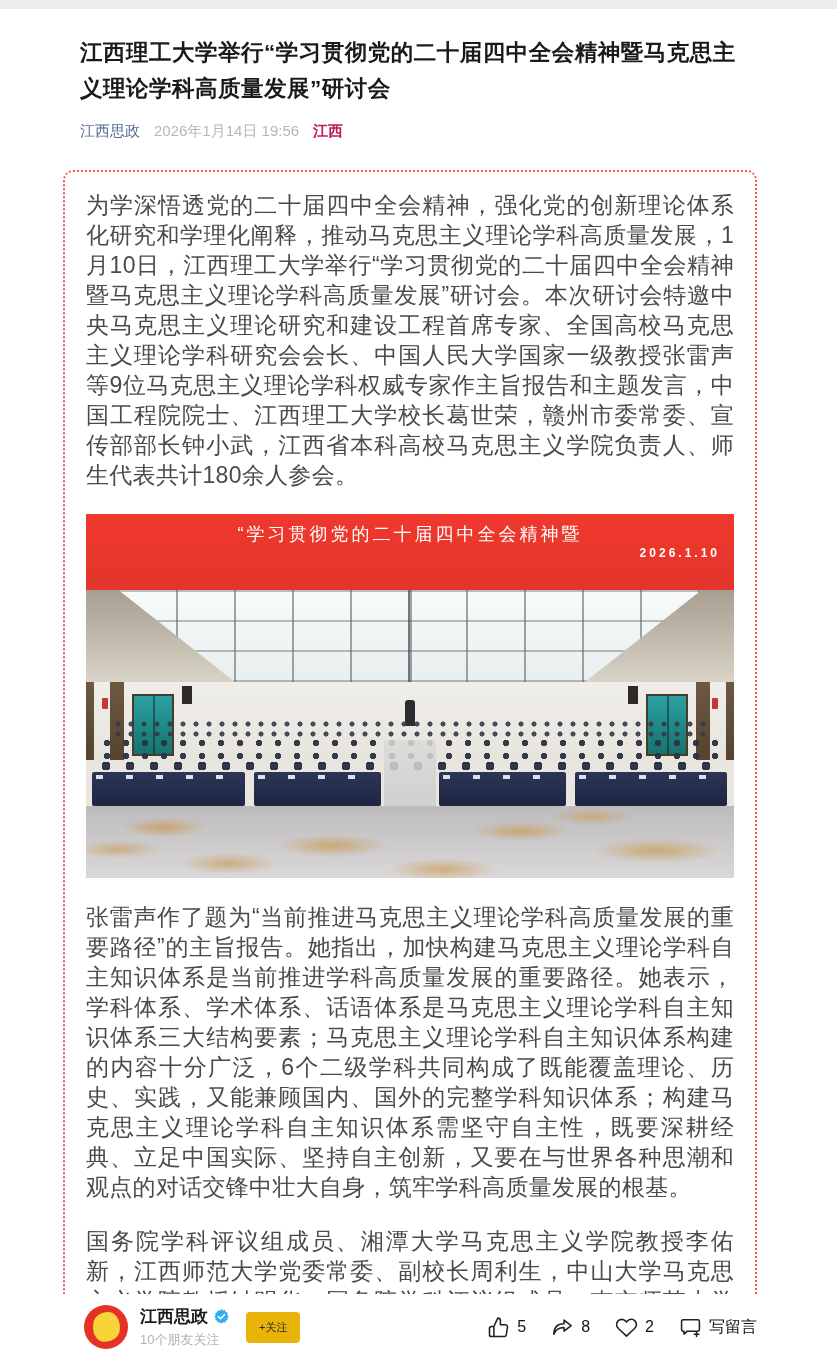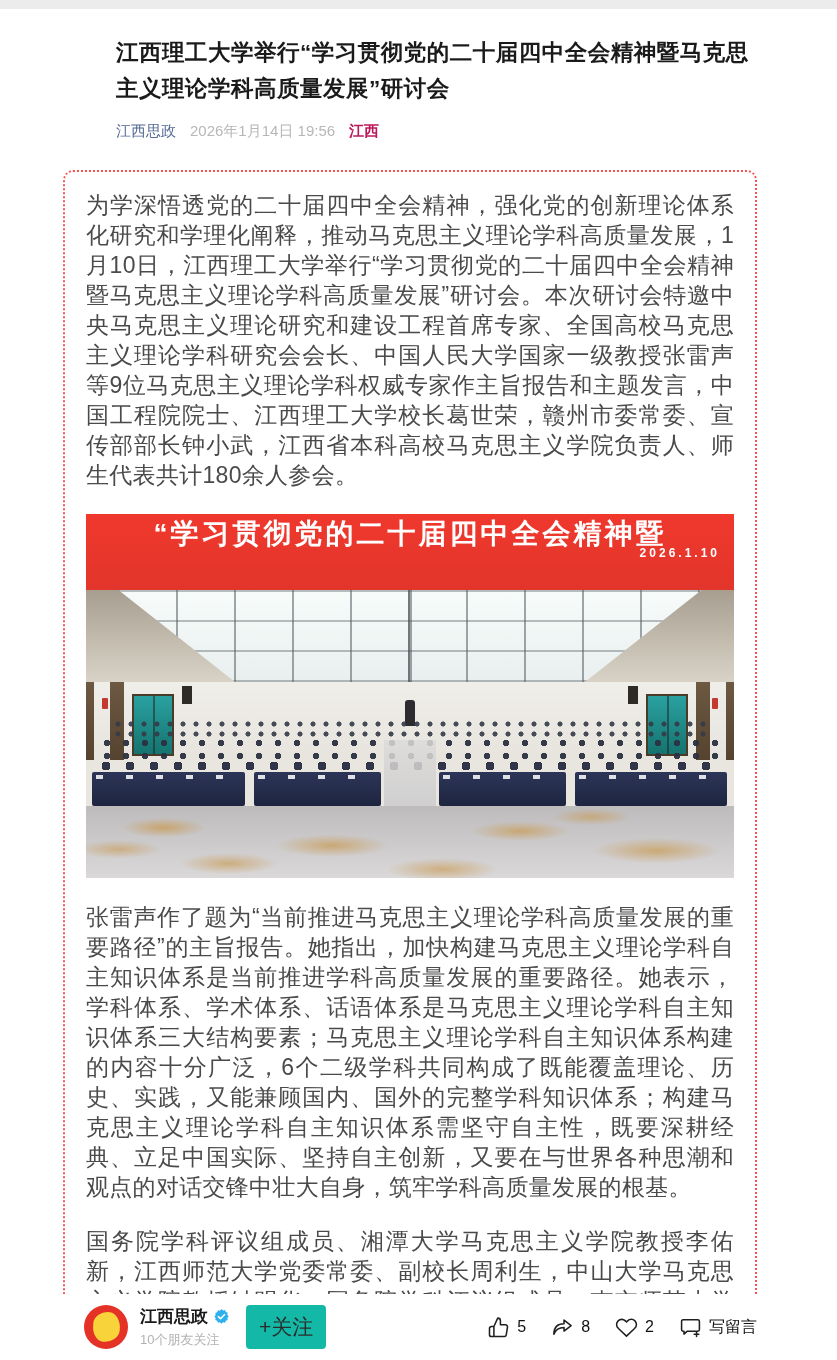--- a/index.html
+++ b/index.html
@@ -4,21 +4,21 @@
 <style>
   * { margin:0; padding:0; box-sizing:border-box; }
   html,body { width:837px; height:1360px; }
   body {
     position:relative; overflow:hidden; background:#ffffff;
     font-family:"Liberation Sans","DejaVu Sans",sans-serif;
     -webkit-font-smoothing:antialiased;
   }
   .top-strip { height:9px; background:#ececec; }
 
-  .header { padding:0 80px;margin-left:36px; }
+  .header { padding:0 80px; }
   .page-title {
     margin-top:26px; font-size:22.5px; font-weight:700; color:#1a1a1a;
     line-height:1.6; letter-spacing:.5px;
   }
   .byline { margin-top:15px; font-size:15px; display:flex; align-items:center; }
   .byline .account { color:#576b95; font-weight:500; margin-right:14px; cursor:pointer; }
   .byline .timestamp { color:#b7b7b7; margin-right:14px; }
   .byline .location { color:#be185d;font-weight:bold; }
 
   .content-box {
@@ -34,21 +34,21 @@
   
   .photo {
     width:648px; height:364px; margin:0 auto 24px; position:relative;
     overflow:hidden; cursor:pointer; background:#e9e6e0;
   }
   .banner {
     position:absolute; top:0; left:0; right:0; height:76px;
     background:linear-gradient(#f0382d,#e2352b);
     color:#fff; text-align:center; padding-top:7px;
   }
-  .banner-line { font-size:28px; font-weight:700; letter-spacing:3px; line-height:26px; }
+  .banner-line { font-size:18px; font-weight:400; letter-spacing:3px; line-height:26px; }
   .banner-date { font-size:12px; font-weight:700; letter-spacing:3px; text-align:right; padding-right:14px; margin-top:-1px; }
 
   .scene { position:absolute; top:76px; left:0; right:0; bottom:0; }
   .ceiling { position:absolute; top:0; left:0; right:0; height:92px;
     background:linear-gradient(#a79e90,#d9d3c7); }
   .ceiling-lights { position:absolute; top:0; left:5%; right:5%; height:100%;
     clip-path:polygon(0 0,100% 0,80% 100%,20% 100%);
     background:
       repeating-linear-gradient(90deg, rgba(84,94,99,.55) 0 2px, transparent 2px 58px),
       repeating-linear-gradient(0deg, rgba(84,94,99,.4) 0 2px, transparent 2px 30px),
@@ -105,22 +105,22 @@
   }
   .avatar { width:44px; height:44px; border-radius:50%; background:#e53226;
     position:relative; overflow:hidden; flex:none; cursor:pointer; }
   .avatar-blob { position:absolute; left:9px; top:7px; width:27px; height:30px;
     background:#f8d43a; border-radius:56% 44% 58% 42% / 42% 58% 44% 56%; transform:rotate(6deg); }
   .acct-block { margin-left:12px; }
   .acct-row { display:flex; align-items:center; gap:5px; }
   .acct-name { font-size:17px; font-weight:700; color:#191919; cursor:pointer; }
   .badge { width:17px; height:17px; display:inline-block; }
   .acct-sub { font-size:13px; color:#b2b2b2; margin-top:3px; }
-  .follow-btn { margin-left:16px; background:#14b8a6; border:none; border-radius:4px;
-    padding:8px 13px; font-size:21px; color:#2b2b2b; cursor:pointer;
+  .follow-btn { margin-left:16px; background:#eab308; border:none; border-radius:4px;
+    padding:8px 13px; font-size:11px; color:#2b2b2b; cursor:pointer;
     font-family:inherit; }
   .actions { margin-left:auto; display:flex; align-items:center; gap:25px; }
   .action { display:flex; align-items:center; gap:7px; cursor:pointer; }
   .action svg { width:23px; height:23px; stroke:#1f1f1f; stroke-width:1.6;
     fill:none; stroke-linecap:round; stroke-linejoin:round; }
   .action .cnt { font-size:16px; color:#111; }
 </style>
 </head>
 <body>
 

